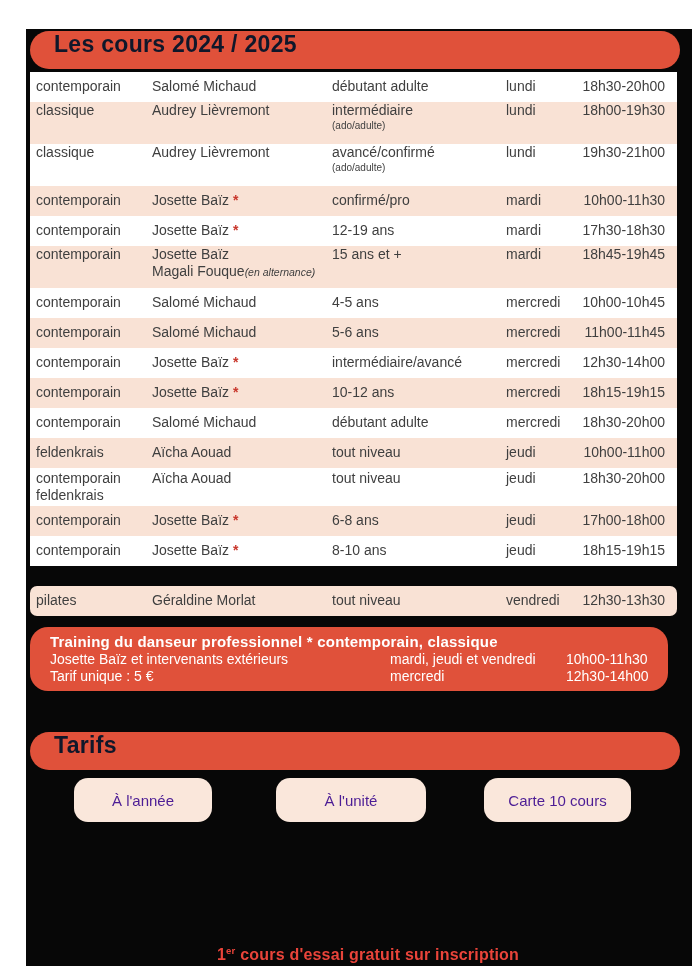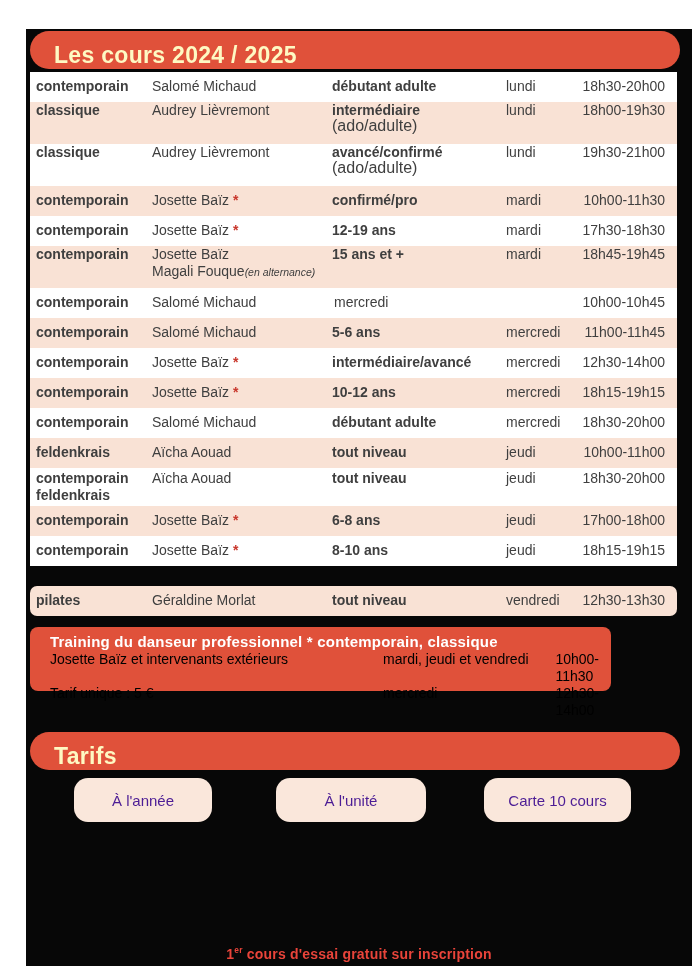--- a/index.html
+++ b/index.html
@@ -7,63 +7,63 @@
     --row-pink:#f9e2d5;
     --btn-pink:#fae7db;
     --note-red:#e9443a;
     --txt:#3f3f3f;
   }
   html,body{margin:0;padding:0;background:#ffffff;}
   body{font-family:"Liberation Sans",sans-serif;}
   .page{position:relative;width:700px;height:980px;background:#ffffff;overflow:hidden;}
   .panel{position:absolute;left:26px;top:29px;width:666px;height:937px;background:#070707;}
 
-  .banner{position:absolute;background:var(--red);border-radius:19px;color:#fef9c3;
+  .banner{position:absolute;background:var(--red);border-radius:19px;color:#0f172a;
           font-weight:bold;font-size:23px;letter-spacing:0.3px;
-          display:flex;align-items:flex-end;padding-left:24px;box-sizing:border-box;}
+          display:flex;align-items:flex-start;padding-left:24px;box-sizing:border-box;}
   .banner-courses{left:4px;top:2px;width:650px;height:38px;}
   .banner-tarifs{left:4px;top:703px;width:650px;height:38px;}
 
   .table{position:absolute;left:4px;top:43px;width:647px;}
   .row{display:flex;box-sizing:border-box;padding-left:6px;
        font-size:14px;color:var(--txt);line-height:17px;align-items:flex-start;}
   .row.white{background:#ffffff;}
   .row.pink{background:var(--row-pink);}
   .h1{height:30px;padding-top:6px;}
   .h2{height:42px;}
   .h3{height:38px;padding-top:2px;}
   .gap-before{margin-top:20px;border-radius:7px;}
   .cell{box-sizing:border-box;}
   .c-type{width:116px;}
   .c-teacher{width:180px;}
   .c-level{width:172px;}
   .c-day{width:72px;padding-left:2px;}
   .c-time{flex:1;text-align:right;padding-right:12px;white-space:nowrap;}
-  .line{display:block;font-weight:bold;}
+  .line{display:block;}
   .inline-line{display:block;white-space:nowrap;}
   .note{font-size:10.5px;font-style:italic;margin-left:0;}
-  .note2{display:block;font-size:16px;line-height:13px;}
+  .note2{display:block;font-size:10px;line-height:13px;}
   .star{color:#c9372c;margin-left:4px;font-weight:bold;}
 
-  .training{position:absolute;left:4px;top:598px;width:581px;height:64px;background:var(--red);
-            border-radius:8px;box-sizing:border-box;padding:6px 12px 0 20px;}
+  .training{position:absolute;left:4px;top:598px;width:638px;height:64px;background:var(--red);
+            border-radius:18px;box-sizing:border-box;padding:6px 12px 0 20px;}
   .training-title{color:#ffffff;font-weight:bold;font-size:15px;line-height:18px;letter-spacing:0.2px;}
-  .t-line{display:flex;color:#000000;font-size:14px;line-height:17px;}
+  .t-line{display:flex;color:#ffffff;font-size:14px;line-height:17px;}
   .t-left{width:340px;}
   .t-days{width:176px;}
   .t-time{flex:1;}
 
   .btn{position:absolute;height:44px;background:var(--btn-pink);border-radius:14px;
        display:flex;align-items:center;justify-content:center;font-size:15px;color:#4c1d95;cursor:pointer;}
   .btn-annee{left:48px;top:749px;width:138px;}
   .btn-unite{left:250px;top:749px;width:150px;}
   .btn-carte{left:458px;top:749px;width:147px;}
 
-  .footer-note{position:absolute;left:0;top:916px;width:100%;text-align:center;
-               color:var(--note-red);font-weight:bold;font-size:14px;letter-spacing:0.2px;}
+  .footer-note{position:absolute;left:9px;top:916px;width:100%;text-align:center;
+               color:var(--note-red);font-weight:bold;font-size:16px;letter-spacing:0.2px;}
   .footer-note sup{font-size:0.6em;}
 </style>
 </head>
 <body>
 
 <div class="page">
   <div class="panel">
 
     <div class="banner banner-courses">
       <span>Les cours 2024 / 2025</span>
@@ -150,20 +150,23 @@
           </div>
           <div class="cell c-day"><span>mardi</span></div>
           <div class="cell c-time"><span>18h45-19h45</span></div>
         </div>
         <div class="row white h1">
           <div class="cell c-type">
             <span class="line">contemporain</span>
           </div>
           <div class="cell c-teacher">
             <span class="inline-line"><span>Salomé Michaud</span></span>
+          </div>
+          <div class="cell c-level">
+            <span class="line">4-5 ans</span>
           </div>
           <div class="cell c-day"><span>mercredi</span></div>
           <div class="cell c-time"><span>10h00-10h45</span></div>
         </div>
         <div class="row pink h1">
           <div class="cell c-type">
             <span class="line">contemporain</span>
           </div>
           <div class="cell c-teacher">
             <span class="inline-line"><span>Salomé Michaud</span></span>

